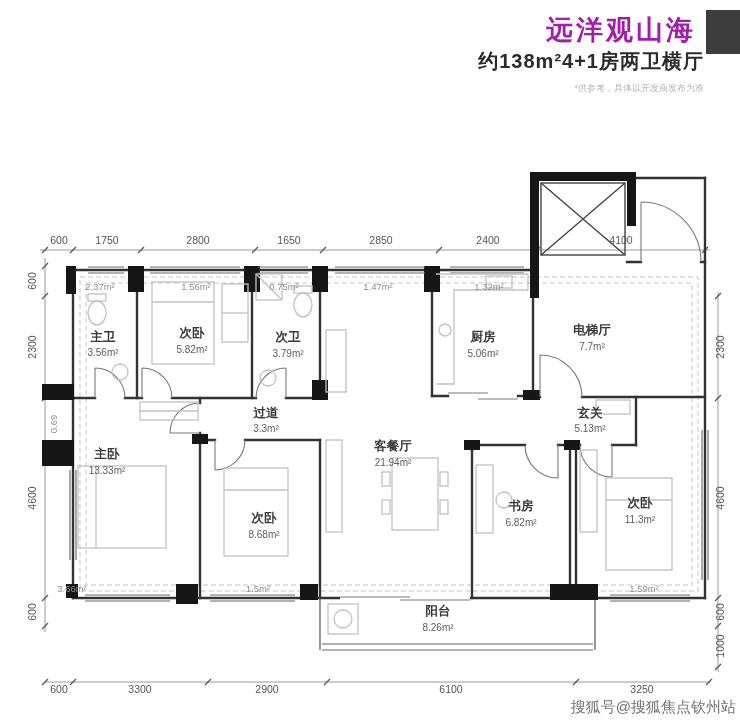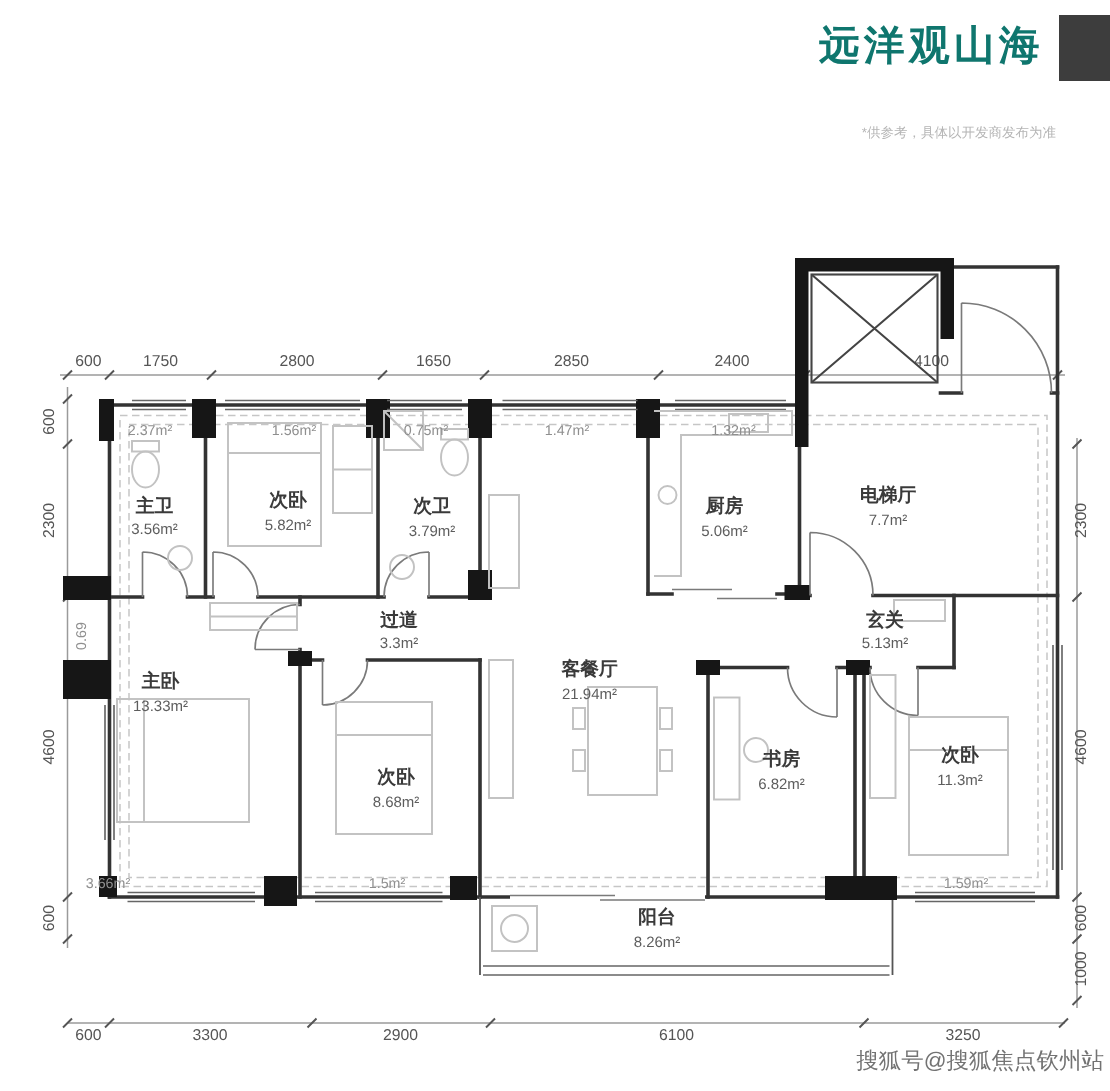--- a/index.html
+++ b/index.html
@@ -6,21 +6,21 @@
   body {
     width:740px; height:727px; position:relative; overflow:hidden;
     background:#ffffff;
     font-family:"Liberation Sans","DejaVu Sans",sans-serif;
   }
   .plan-svg { position:absolute; left:0; top:0; }
 
   
   .header { position:absolute; top:0; left:0; right:0; height:110px; z-index:5; }
   .badge { position:absolute; right:0; top:10px; width:34px; height:44px; background:#3d3d3d; }
-  .title { position:absolute; right:44px; top:12px; font-size:27px; font-weight:bold; color:#0f766e; letter-spacing:3px; }
+  .title { position:absolute; right:44px; top:12px; font-size:27px; font-weight:bold; color:#a21caf; letter-spacing:3px; }
   .subtitle { position:absolute; right:36px; top:48px; font-size:20px; font-weight:bold; color:#2b2b2b; letter-spacing:1px; }
   .disclaimer { position:absolute; right:36px; top:82px; font-size:9px; color:#b5b5b5; }
 
   .watermark { position:absolute; right:4px; top:698px; font-size:15px; color:#737373; z-index:5; }
 
   
   .w       { stroke:#333; stroke-width:2.4; fill:none; stroke-linecap:square; }
   .thinline{ stroke:#555; stroke-width:1.2; fill:none; }
   .post    { fill:#161616; stroke:none; }
   .win     { stroke:#666; stroke-width:1.1; fill:none; }
@@ -35,20 +35,21 @@
   .rarea   { font-size:10px; fill:#5d5d5d; text-anchor:middle; }
   .innerdim{ font-size:9.5px; fill:#8f8f8f; text-anchor:middle; }
   .dnum    { font-size:10.5px; fill:#555; text-anchor:middle; }
 </style>
 </head>
 <body>
 
 <div class="header">
   <div class="badge"></div>
   <div class="title">远洋观山海</div>
+  <div class="subtitle">约138m²4+1房两卫横厅</div>
   <div class="disclaimer">*供参考，具体以开发商发布为准</div>
 </div>
 
 <svg class="plan-svg" width="740" height="727" viewBox="0 0 740 727">
 
   <g>
     <rect class="dash" x="80" y="277" width="618" height="314"></rect>
     <rect class="dash" x="86" y="283" width="606" height="302"></rect>
   </g>
 

